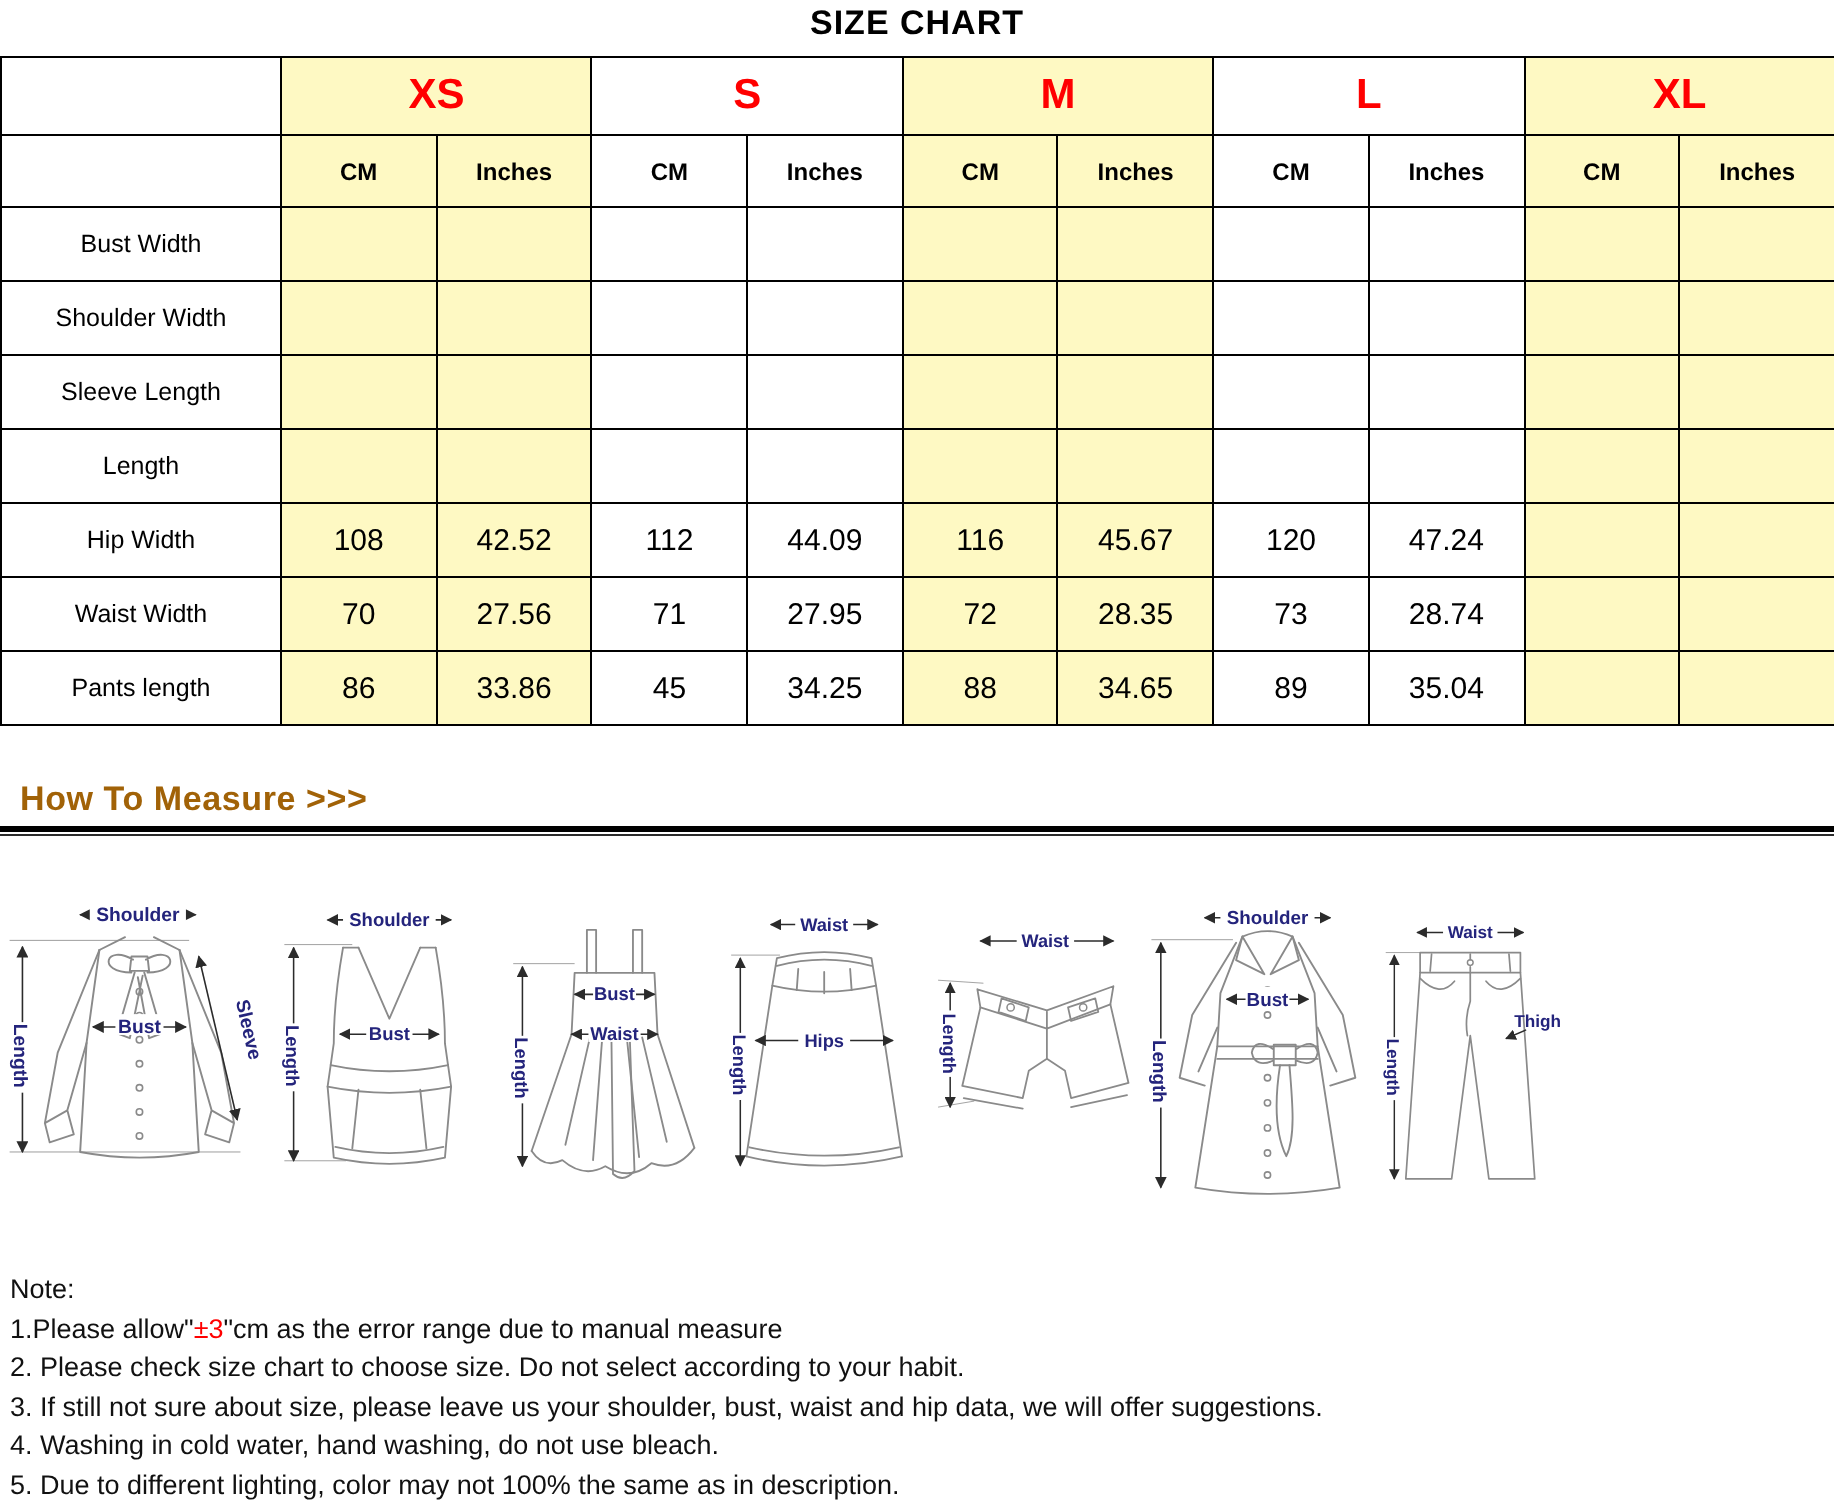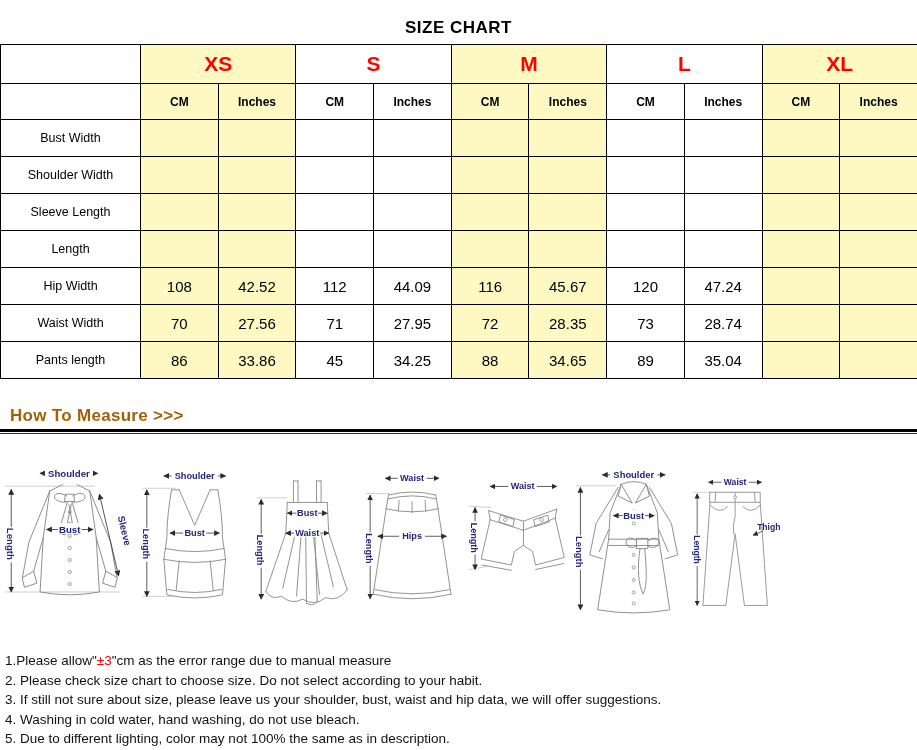--- a/index.html
+++ b/index.html
@@ -1,18 +1,18 @@
 <!DOCTYPE html>
 <html><head>
 <meta charset="utf-8">
 <style>
   html,body{margin:0;padding:0;background:#fff;}
   body{width:917px;height:750px;overflow:hidden;font-family:"Liberation Sans",sans-serif;color:#000;}
 
-  .page-title{width:917px;text-align:center;font-size:17px;font-weight:bold;padding-top:18px;height:26px;letter-spacing:.5px;}
+  .page-title{width:917px;text-align:center;font-size:17px;font-weight:bold;padding-top:2px;height:26px;letter-spacing:.5px;}
 
   table.size-table{border-collapse:collapse;table-layout:fixed;width:917px;}
   table.size-table td{border:1px solid #000;text-align:center;vertical-align:middle;overflow:hidden;white-space:nowrap;}
   col.c-label{width:140px;}
   col.c-val{width:77.7px;}
   tr.r-size td{height:36px;}
   tr.r-unit td{height:33px;}
   tr.r-data td{height:34px;}
   td.size-head{color:#ff0000;font-weight:bold;font-size:21px;}
   td.unit-head{font-weight:bold;font-size:12px;}
@@ -334,20 +334,21 @@
     <line class="meas" x1="10" y1="28" x2="10" y2="184" marker-start="url(#ar)" marker-end="url(#ar)"></line>
     <rect class="lblbg" x="2" y="85" width="14" height="44"></rect>
     <text class="lbl" transform="translate(5,86) rotate(90)">Length</text>
     <line class="meas" x1="102" y1="80" x2="88" y2="86" marker-end="url(#ar)"></line>
     <text class="lbl" x="110" y="78" text-anchor="middle">Thigh</text>
   </svg>
 
 </div>
 
 <div class="notes">
+  <div class="note-line">Note:</div>
   <div class="note-line"><span>1.Please allow"</span><span class="note-red">±3</span><span>"cm as the error range due to manual measure</span></div>
   <div id="notes-rest">
       <div class="note-line">2. Please check size chart to choose size. Do not select according to your habit.</div>
       <div class="note-line">3. If still not sure about size, please leave us your shoulder, bust, waist and hip data, we will offer suggestions.</div>
       <div class="note-line">4. Washing in cold water, hand washing, do not use bleach.</div>
       <div class="note-line">5. Due to different lighting, color may not 100% the same as in description.</div>
     </div>
 </div>
 
 </body></html>

